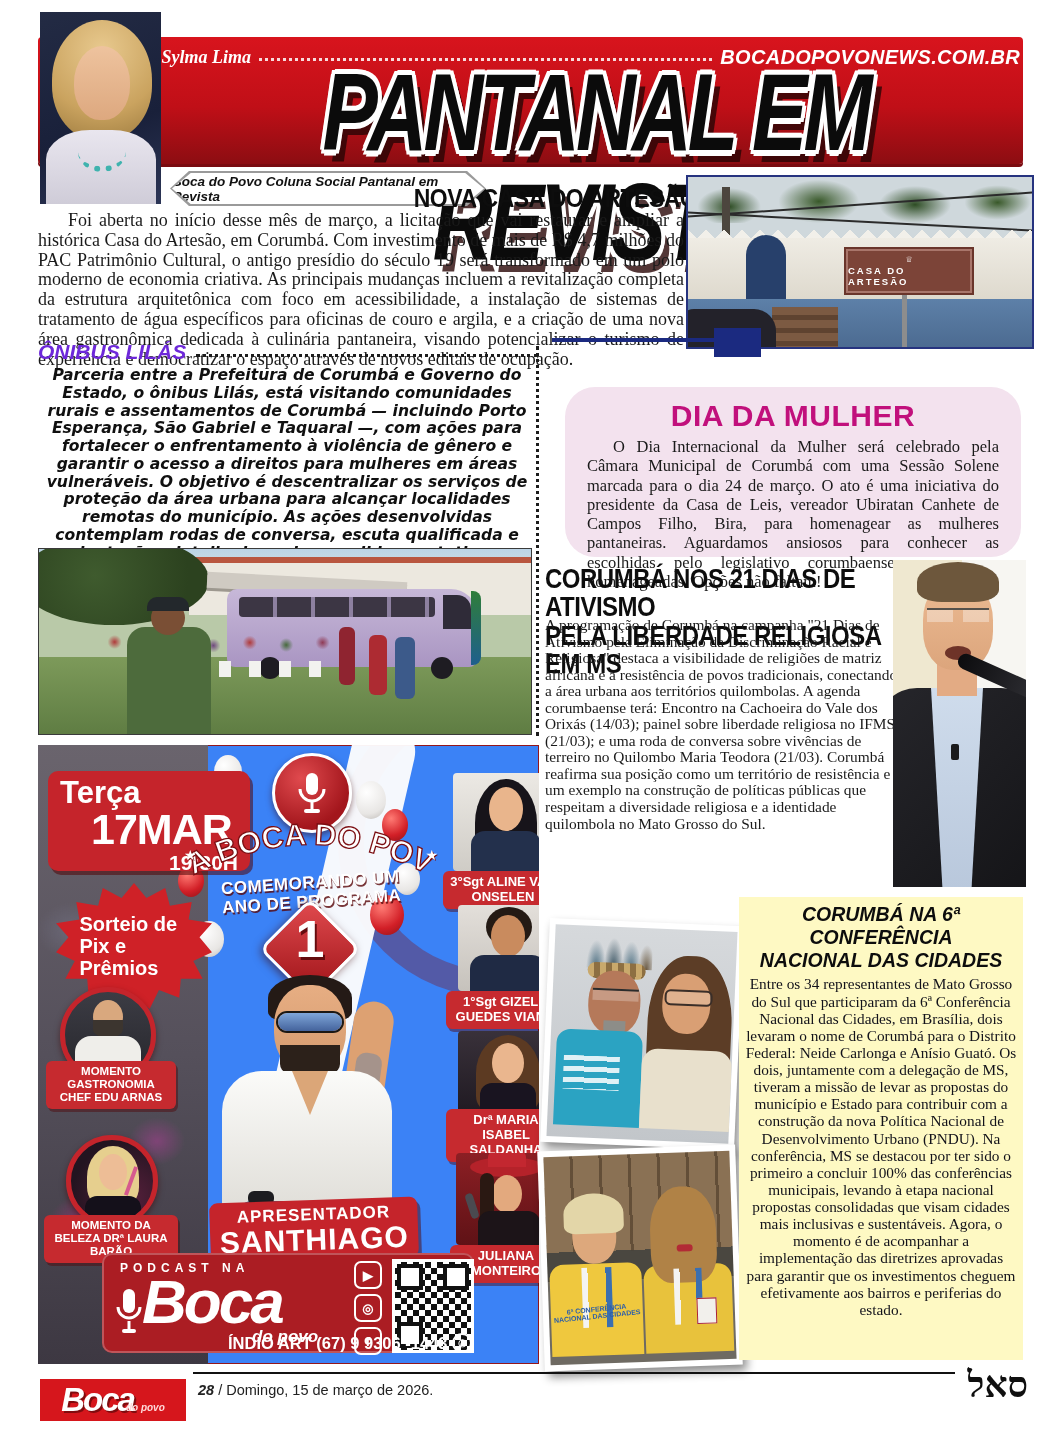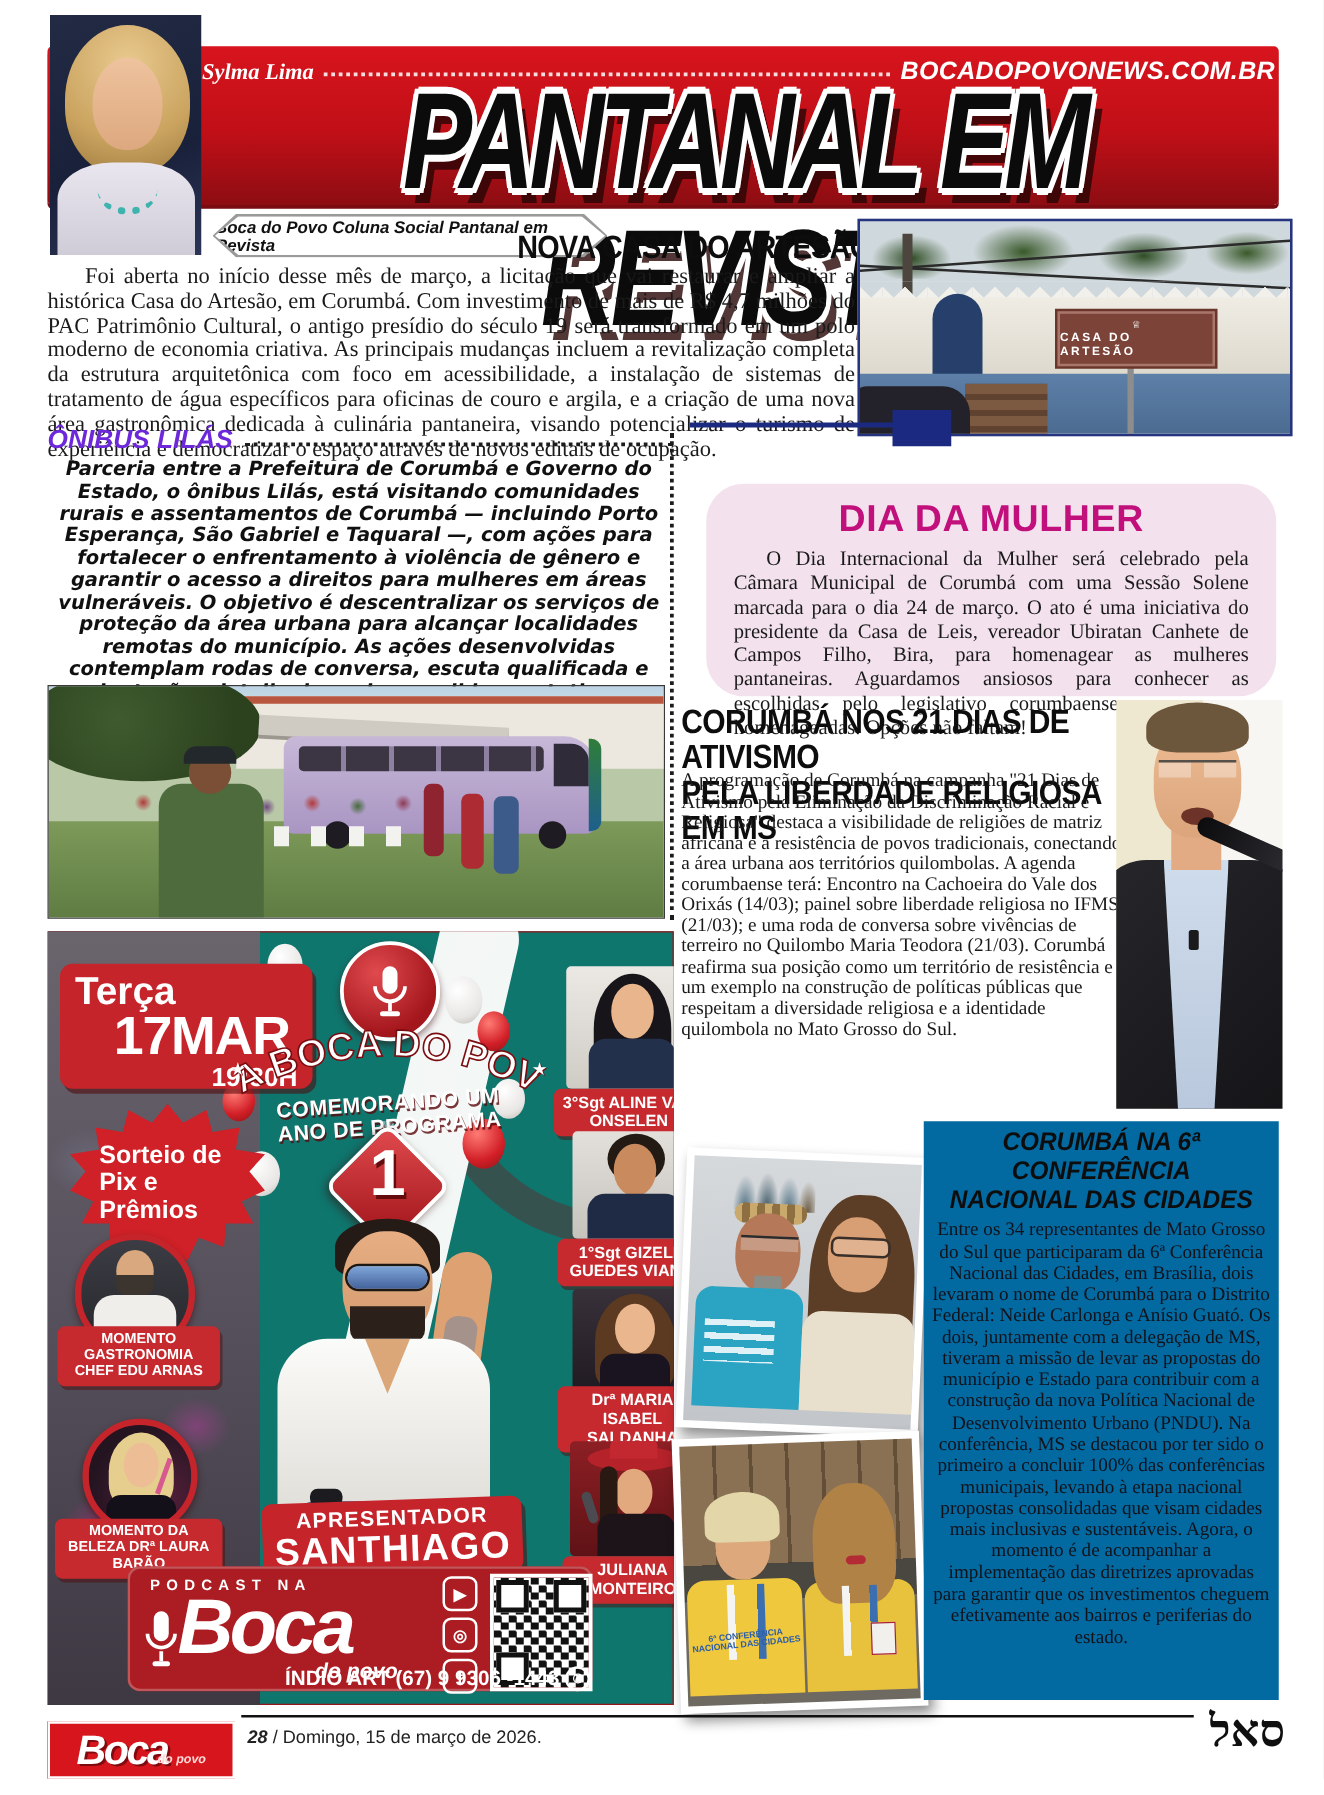--- a/index.html
+++ b/index.html
@@ -45,21 +45,21 @@
   
   .pink-box{left:565px;top:387px;width:456px;height:170px;border-radius:30px;background:#f3e2ee;}
   .pink-title{left:0;top:12px;width:100%;text-align:center;font-size:30px;font-weight:900;color:#c1107c;letter-spacing:.5px;}
   .pink-body{left:22px;top:50px;width:412px;font-size:16.5px;line-height:1.17;text-indent:26px;}
   
   .h-ativismo{left:545px;top:564px;width:360px;font-size:24px;line-height:1.06;}
   .ativismo-body{left:545px;top:617px;width:354px;font-size:15.4px;line-height:1.075;text-align:left;}
   .man-photo{left:893px;top:560px;width:133px;height:327px;overflow:hidden;
       background:linear-gradient(90deg,#efe8d0 0 52%,#f7f6f2 52%);}
   
-  .poster{left:38px;top:745px;width:501px;height:619px;overflow:hidden;background:#0f766e;box-shadow:0 0 0 1px #93161b inset;}
+  .poster{left:38px;top:745px;width:501px;height:619px;overflow:hidden;background:#3b82f6;box-shadow:0 0 0 1px #93161b inset;}
   .poster-left-bg{left:0;top:0;width:34%;height:100%;
       background:radial-gradient(60px 50px at 30% 78%,rgba(214,40,150,.55),transparent 70%),
                  radial-gradient(40px 34px at 70% 64%,rgba(200,60,170,.4),transparent 70%),
                  radial-gradient(50px 40px at 20% 30%,rgba(120,120,140,.5),transparent 70%),
                  linear-gradient(180deg,#6a646d 0%,#55505b 50%,#3d3842 100%);}
   .swoosh{left:272px;top:-30px;width:64px;height:430px;background:#fdfdfd;border-radius:60px;transform:rotate(13deg);opacity:.96;}
   .big-ring{left:300px;top:-60px;width:260px;height:260px;border:26px solid rgba(130,16,20,.35);border-radius:50%;}
   .balloon{border-radius:50%;}
   .b-red{background:radial-gradient(circle at 35% 30%,#ff7b74,#d21f27 60%,#8f1217);}
   .b-white{background:radial-gradient(circle at 35% 30%,#ffffff,#e8e6e4 65%,#bcb8b4);}
@@ -106,21 +106,21 @@
       conic-gradient(#111 25%,#fff 0 50%,#111 0 75%,#fff 0) 0 0/12px 12px;border:3px solid #fff;}
   .qr .f{position:absolute;width:18px;height:18px;border:4px solid #111;background:#fff;}
   .contact{left:190px;top:588px;width:300px;color:#fff;font-weight:700;font-size:16.5px;display:flex;align-items:flex-end;gap:5px;}
   .phone-ic{display:inline-flex;width:16px;height:16px;border:2px solid #fff;border-radius:50%;
       align-items:center;justify-content:center;font-size:10px;}
   
   .tilt-photo{background:#fff;padding:6px;box-shadow:4px 6px 10px rgba(0,0,0,.45);}
   .tp1{left:545px;top:922px;width:182px;height:212px;transform:rotate(2.5deg);}
   .tp2{left:541px;top:1148px;width:186px;height:208px;transform:rotate(-2deg);}
   .tp-inner{position:relative;width:100%;height:100%;overflow:hidden;}
-  .blue-box{left:739px;top:897px;width:284px;height:463px;background:#0369a1;padding:8px 6px;box-sizing:border-box;}
+  .blue-box{left:739px;top:897px;width:284px;height:463px;background:#fef9c3;padding:8px 6px;box-sizing:border-box;}
   .h-conf{text-align:center;font-size:19.5px;font-weight:900;font-style:italic;color:#0d0d0d;line-height:1.12;
       transform:scaleY(1.05);}
   .conf-body{font-family:"Liberation Serif",serif;font-weight:normal;font-size:15.3px;line-height:1.12;
       text-align:center;color:#12121a;margin-top:5px;}
   
   .foot-line{left:193px;top:1372px;width:762px;height:2px;background:#111;}
   .foot-logo{left:38px;top:1377px;width:150px;height:46px;background:#d6161c;display:flex;align-items:center;
       justify-content:center;box-shadow:0 0 0 2px #fff inset;}
   .foot-logo .b{font-size:33px;font-weight:900;font-style:italic;color:#fff;letter-spacing:-2px;
       text-shadow:2px 2px 0 rgba(70,5,5,.6);}

